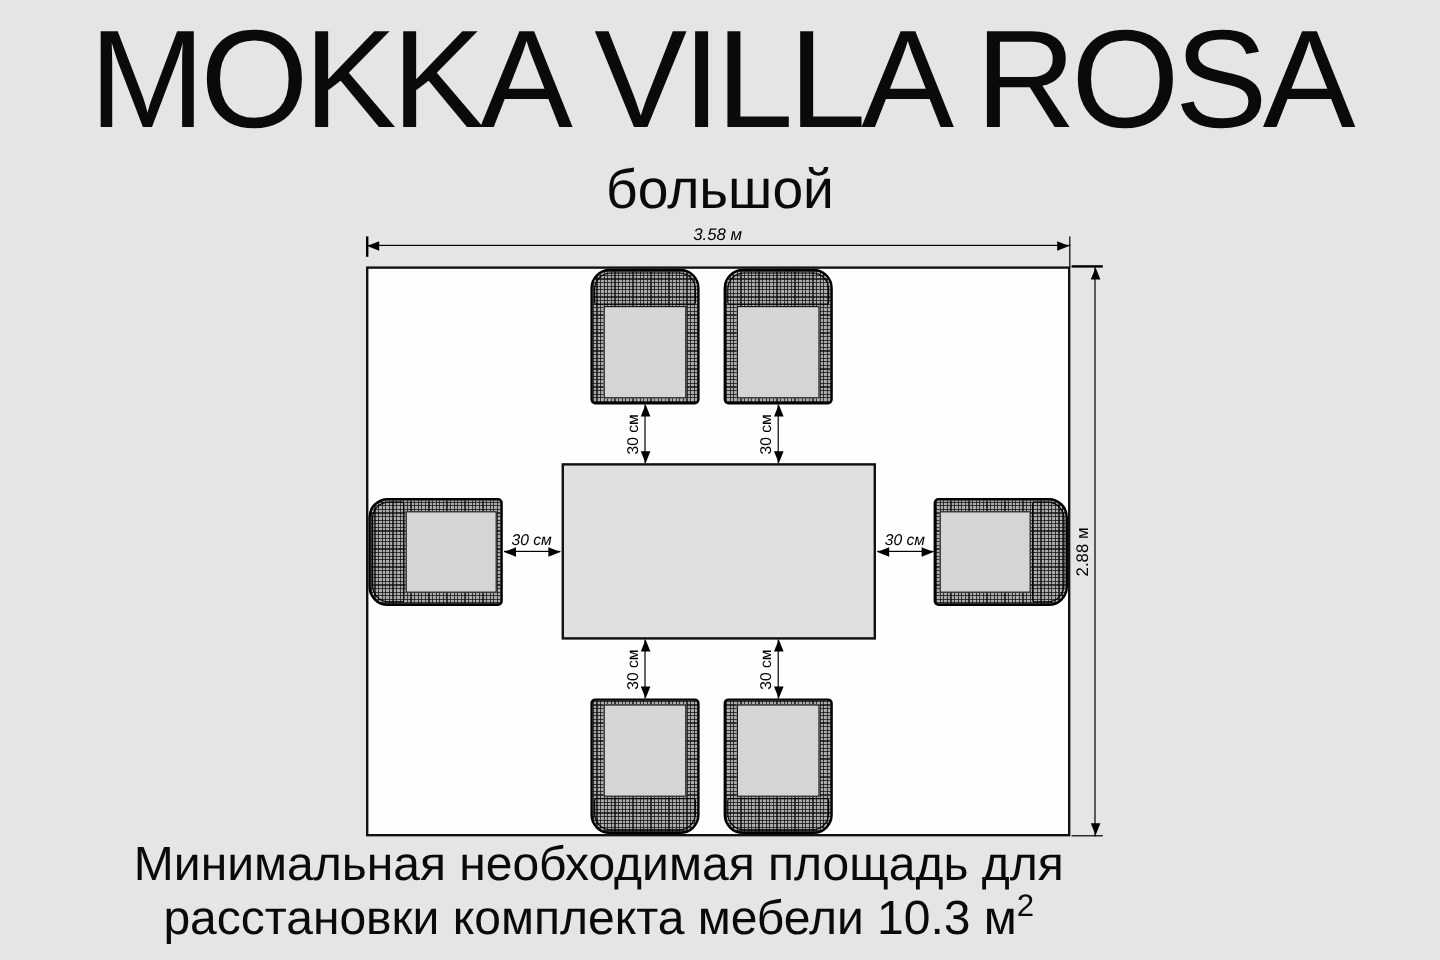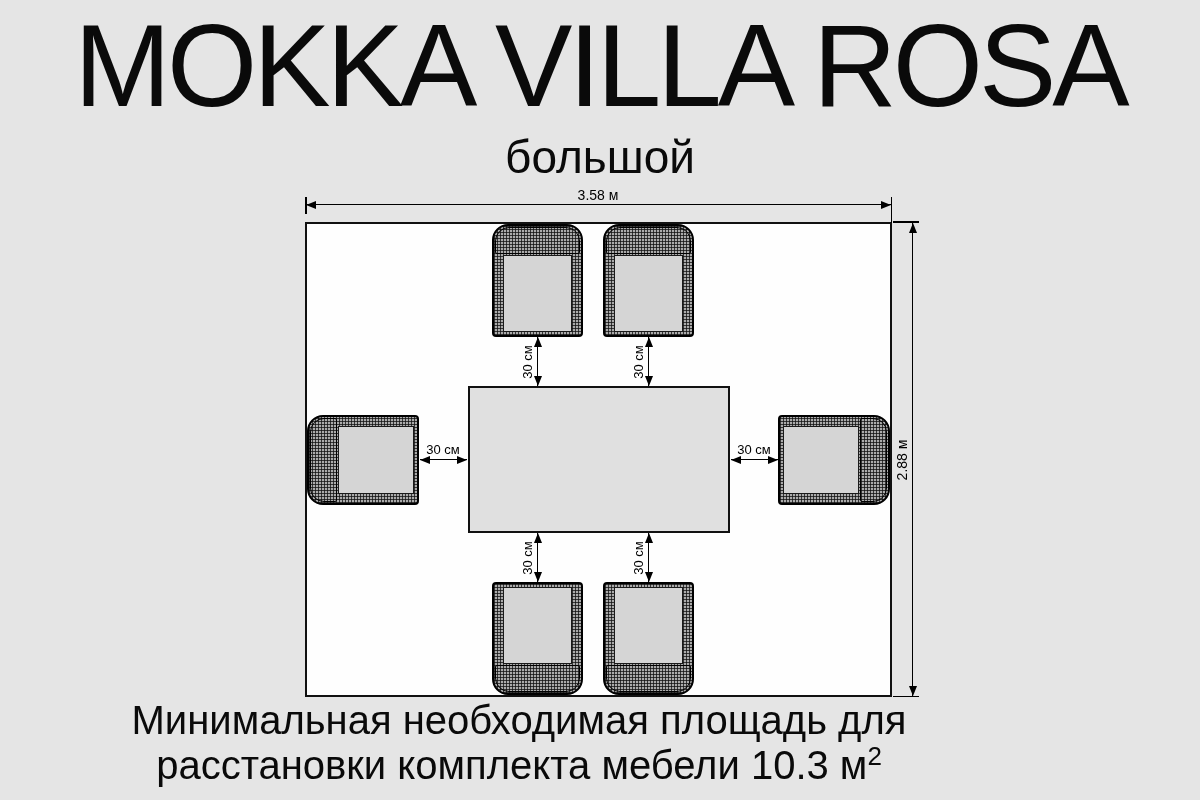--- a/index.html
+++ b/index.html
@@ -46,28 +46,28 @@
   .dline-v{position:absolute;width:0;border-left:1.5px solid #000;}
   .tick-v{position:absolute;width:1.5px;background:#000;}
   .tick-h{position:absolute;height:1.5px;background:#000;}
 
   .arr{position:absolute;width:0;height:0;}
   .arr.a-left {border-top:4px solid transparent;border-bottom:4px solid transparent;border-right:10px solid #000;transform:translate(0,-50%);}
   .arr.a-right{border-top:4px solid transparent;border-bottom:4px solid transparent;border-left:10px solid #000;transform:translate(-100%,-50%);}
   .arr.a-up   {border-left:4px solid transparent;border-right:4px solid transparent;border-bottom:10px solid #000;transform:translate(-50%,0);}
   .arr.a-down {border-left:4px solid transparent;border-right:4px solid transparent;border-top:10px solid #000;transform:translate(-50%,-100%);}
 
-  .hlabel{position:absolute;transform:translate(-50%,-100%);white-space:nowrap;font-size:14px;}
+  .hlabel{position:absolute;transform:translate(-50%,-100%);white-space:nowrap;font-size:14px;font-style:italic;}
   .hlabel.small{font-size:13px;}
   .vlabel{position:absolute;transform:translate(-50%,-50%) rotate(-90deg);white-space:nowrap;font-size:14px;}
   .vlabel.small{font-size:13px;}
 
   
   .footer{position:absolute;left:0;top:698px;width:998px;text-align:center;
-          font-size:40px;line-height:45px;color:#0a0a0a;padding-left:20px;}
+          font-size:40px;line-height:45px;color:#0a0a0a;}
   .footer sup{font-size:26px;line-height:0;}
 </style>
 </head>
 <body>
 
 <div class="canvas">
 
   <div class="title">MOKKA VILLA ROSA</div>
   <div class="subtitle">большой</div>
 

